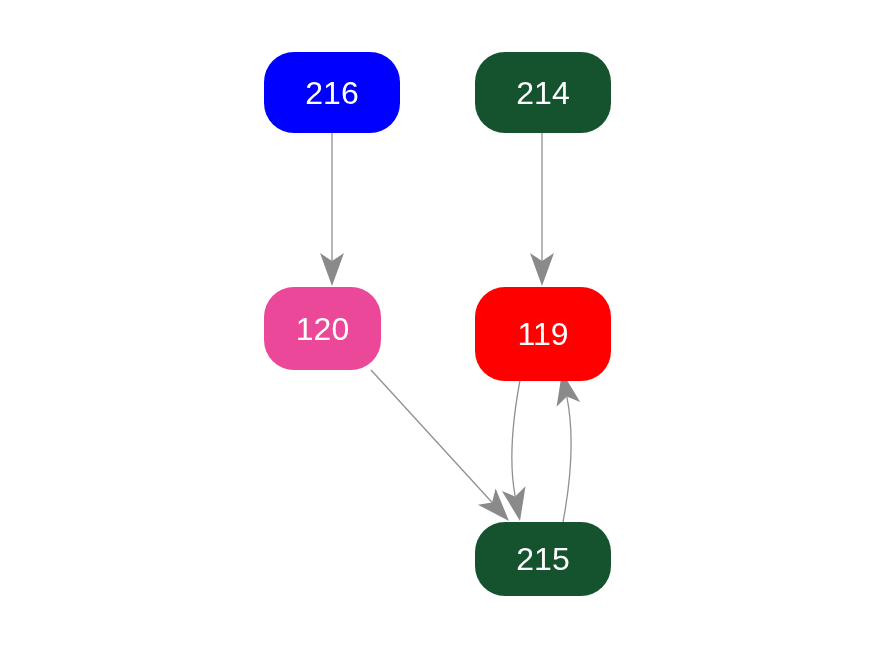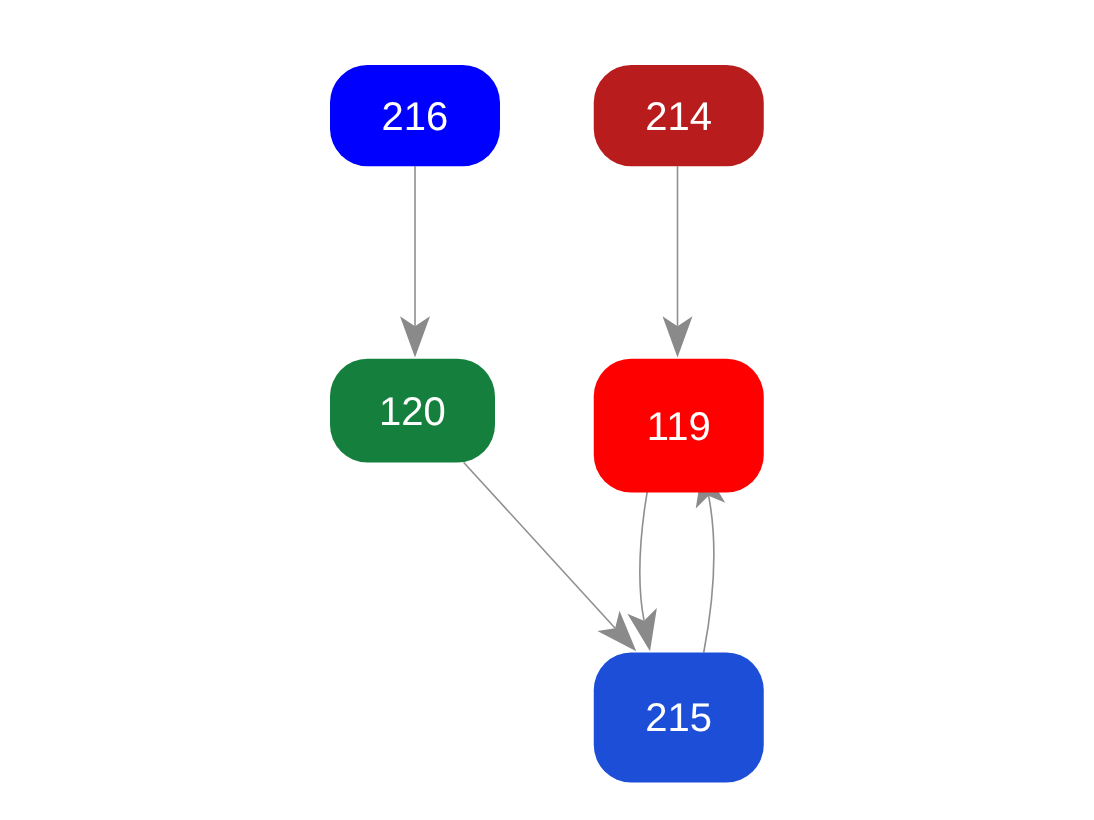--- a/index.html
+++ b/index.html
@@ -50,25 +50,25 @@
       <polygon points="509,521 477.9,504.7 492.1,502.5 495.6,488.5" fill="#8a8a8a"></polygon>
       <path d="M522,370 Q506,449 515.2282585224444,496.45961525828545" fill="none" stroke="#909090" stroke-width="1.3"></path>
       <polygon points="520,521 501.9,490.9 515.2,496.5 525.5,486.3" fill="#8a8a8a"></polygon>
       <path d="M563,522 Q577,448 566.8408257974165,396.5268507069103" fill="none" stroke="#909090" stroke-width="1.3"></path>
       <polygon points="562,372 580.2,402.1 566.8,396.5 556.6,406.7" fill="#8a8a8a"></polygon>
     </svg>
 
 <div class="node" style="left: 264px; top: 52px; width: 136px; height: 81px; background: rgb(0, 0, 255);">
       <span class="node-label" style="color: rgb(255, 255, 255);">216</span>
     </div>
-    <div class="node" style="left: 475px; top: 52px; width: 136px; height: 81px; background: #b91c1c;">
+    <div class="node" style="left: 475px; top: 52px; width: 136px; height: 81px; background: #14532d;">
       <span class="node-label" style="color: rgb(255, 255, 255);">214</span>
     </div>
-    <div class="node" style="left: 264px; top: 287px; width: 132px; height: 83px; background: #15803d;">
+    <div class="node" style="left: 264px; top: 287px; width: 117px; height: 83px; background: #ec4899;">
       <span class="node-label" style="color: rgb(255, 255, 255);">120</span>
     </div>
-    <div class="node" style="left: 475px; top: 287px; width: 136px; height: 107px; background: rgb(255, 0, 0);">
+    <div class="node" style="left: 475px; top: 287px; width: 136px; height: 94px; background: rgb(255, 0, 0);">
       <span class="node-label" style="color: rgb(255, 255, 255);">119</span>
     </div>
-    <div class="node" style="left: 475px; top: 522px; width: 136px; height: 104px; background: #1d4ed8;">
+    <div class="node" style="left: 475px; top: 522px; width: 136px; height: 74px; background: #14532d;">
       <span class="node-label" style="color: rgb(255, 255, 255);">215</span>
     </div>
   </div>
 
 </body></html>

